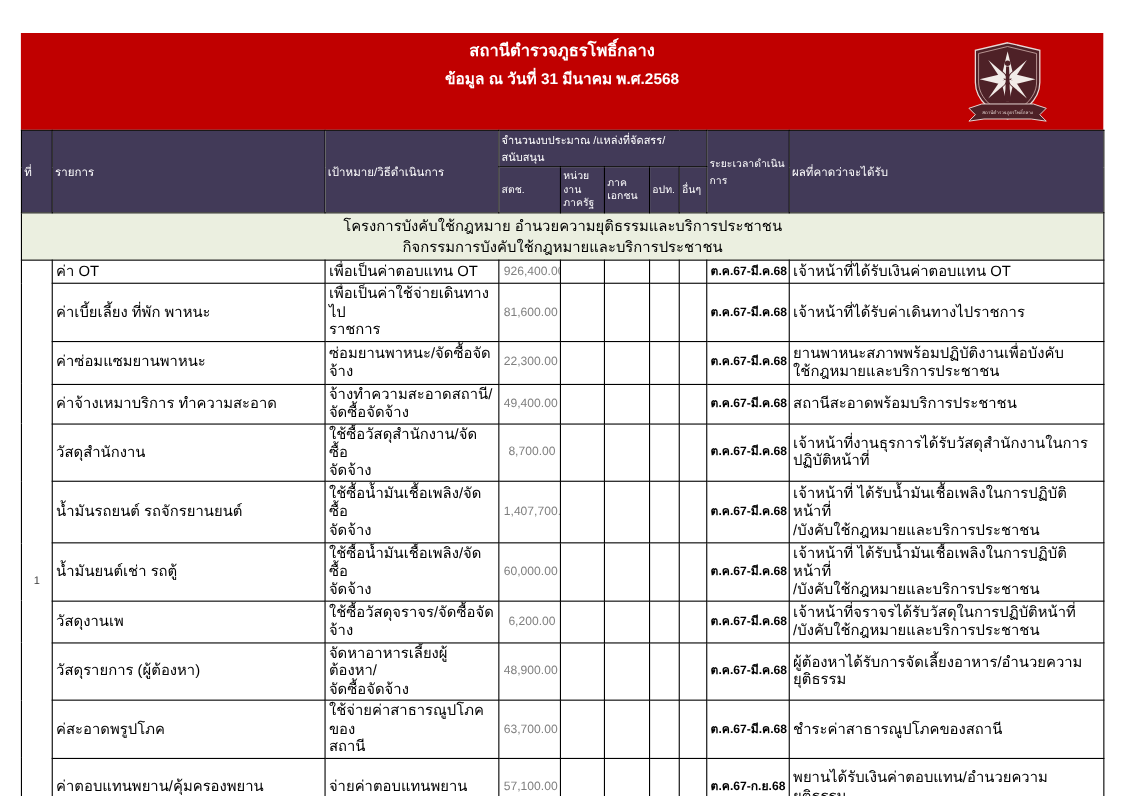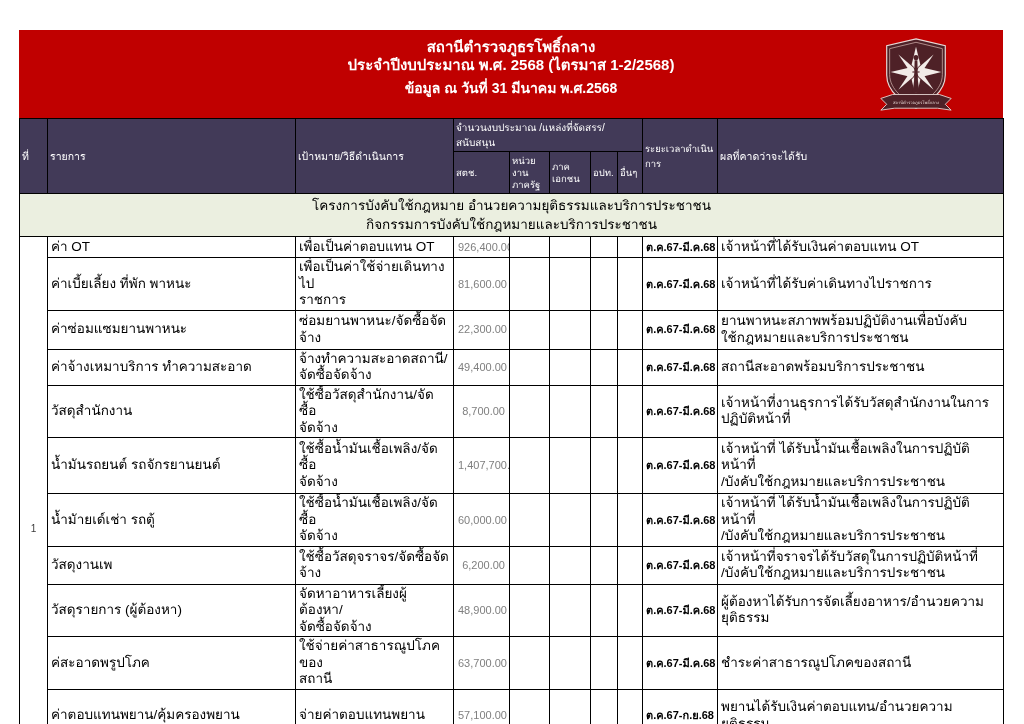--- a/index.html
+++ b/index.html
@@ -35,21 +35,20 @@
   .pl{white-space:pre-line;word-break:break-word;}
 </style>
 </head>
 <body>
 
 <div class="page">
 
   <div class="banner">
     <div class="banner-lines">
       <div class="bl">สถานีตำรวจภูธรโพธิ์กลาง</div>
-      <div class="bl">ประจำปีงบประมาณ พ.ศ. 2568 (ไตรมาส 1-2/2568)</div>
       <div class="bl4">ข้อมูล ณ วันที่ 31 มีนาคม พ.ศ.2568</div>
     </div>
     <svg class="logo" viewBox="0 0 84 84">
 
       <path d="M42 5 L72 12 L72 42 C72 60 54 71 42 76 C30 71 12 60 12 42 L12 12 Z" fill="#4e2127" stroke="#e8d9d6" stroke-width="1.2"></path>
       <path d="M42 8.5 L69 15 L69 41.5 C69 57.5 53 68 42 72.6 C31 68 15 57.5 15 41.5 L15 15 Z" fill="none" stroke="#c9a7a4" stroke-width="0.8"></path>
 
       <g fill="#f2ece8">
         <polygon points="42,13 46.5,31.5 42,36 37.5,31.5"></polygon>
         <polygon points="42,65 46.5,46.5 42,42 37.5,46.5"></polygon>
@@ -177,21 +176,21 @@
         <td></td>
           <td></td>
         <td></td>
           <td></td>
         <td class="period">ต.ค.67-มี.ค.68</td>
         <td class="pl">เจ้าหน้าที่ ได้รับน้ำมันเชื้อเพลิงในการปฏิบัติ
 หน้าที่
 /บังคับใช้กฎหมายและบริการประชาชน</td>
       </tr>
       <tr style="height:52px">
-        <td>น้ำมัายเด์เช่า รถตู้</td>
+        <td>น้ำมันยนต์เช่า รถตู้</td>
         <td class="pl">ใช้ซื้อน้ำมันเชื้อเพลิง/จัดซื้อ
 จัดจ้าง</td>
         <td class="amt">60,000.00</td>
         <td></td>
           <td></td>
         <td></td>
           <td></td>
         <td class="period">ต.ค.67-มี.ค.68</td>
         <td class="pl">เจ้าหน้าที่ ได้รับน้ำมันเชื้อเพลิงในการปฏิบัติ
 หน้าที่

